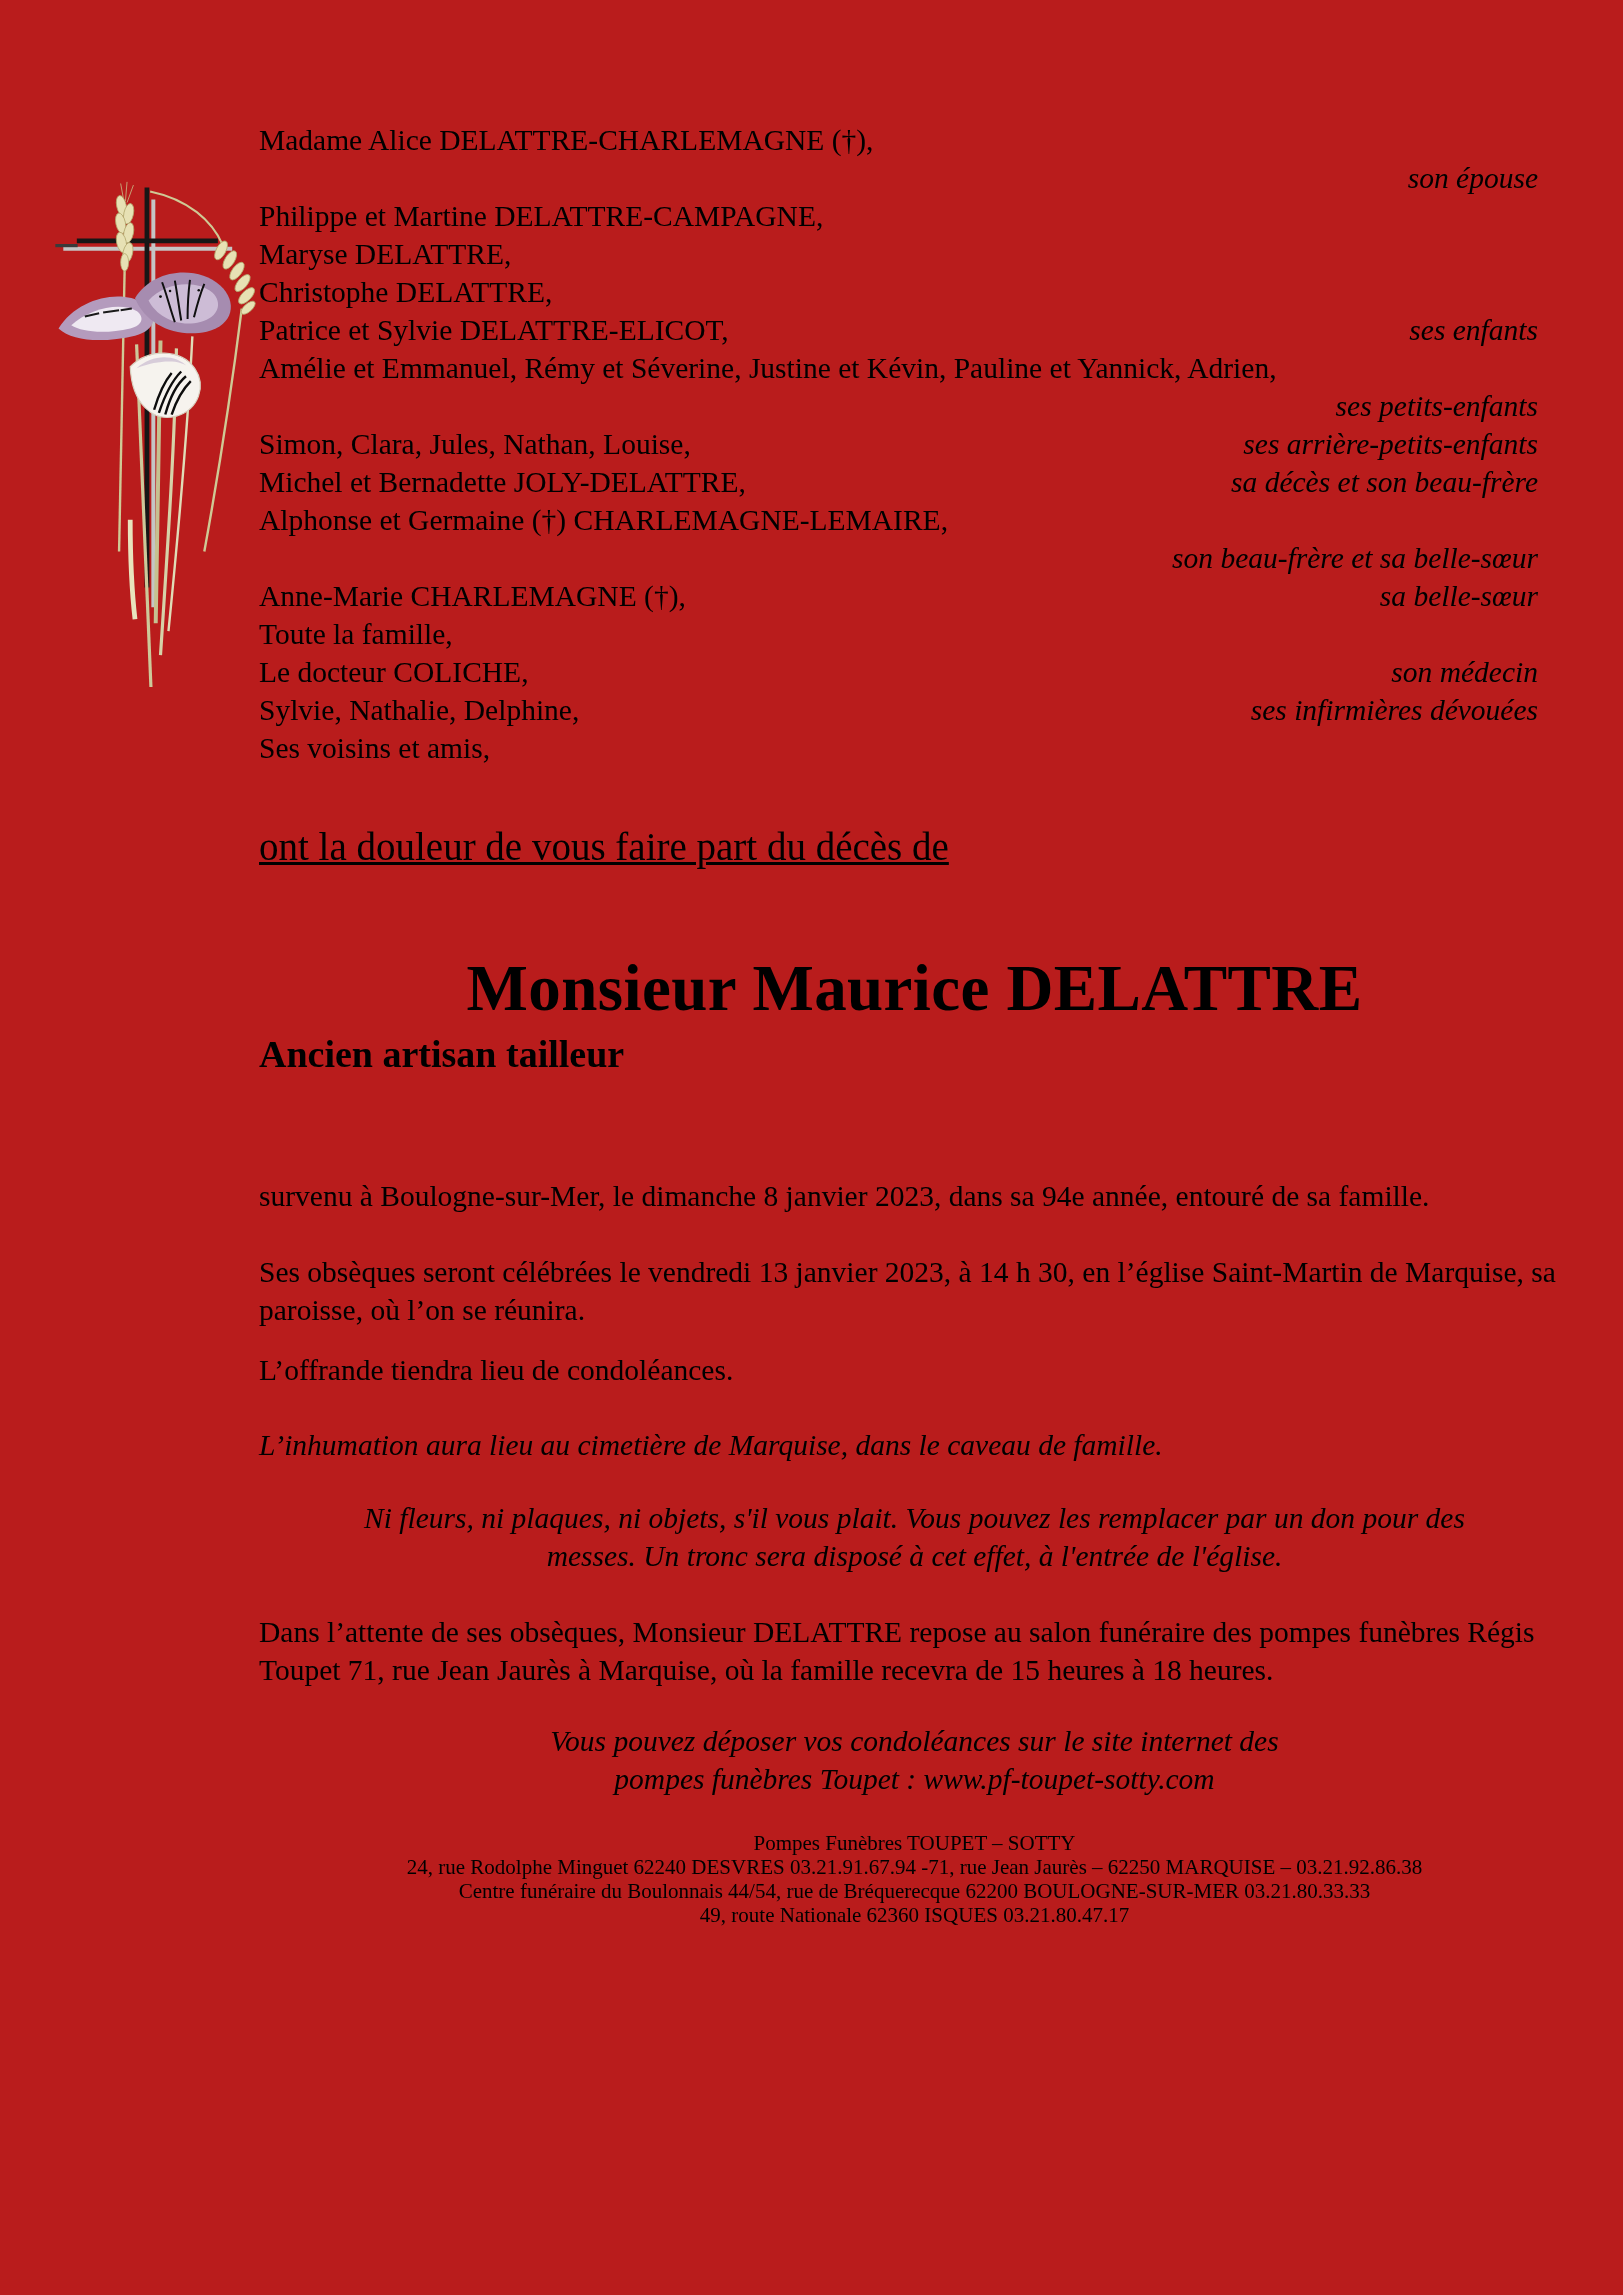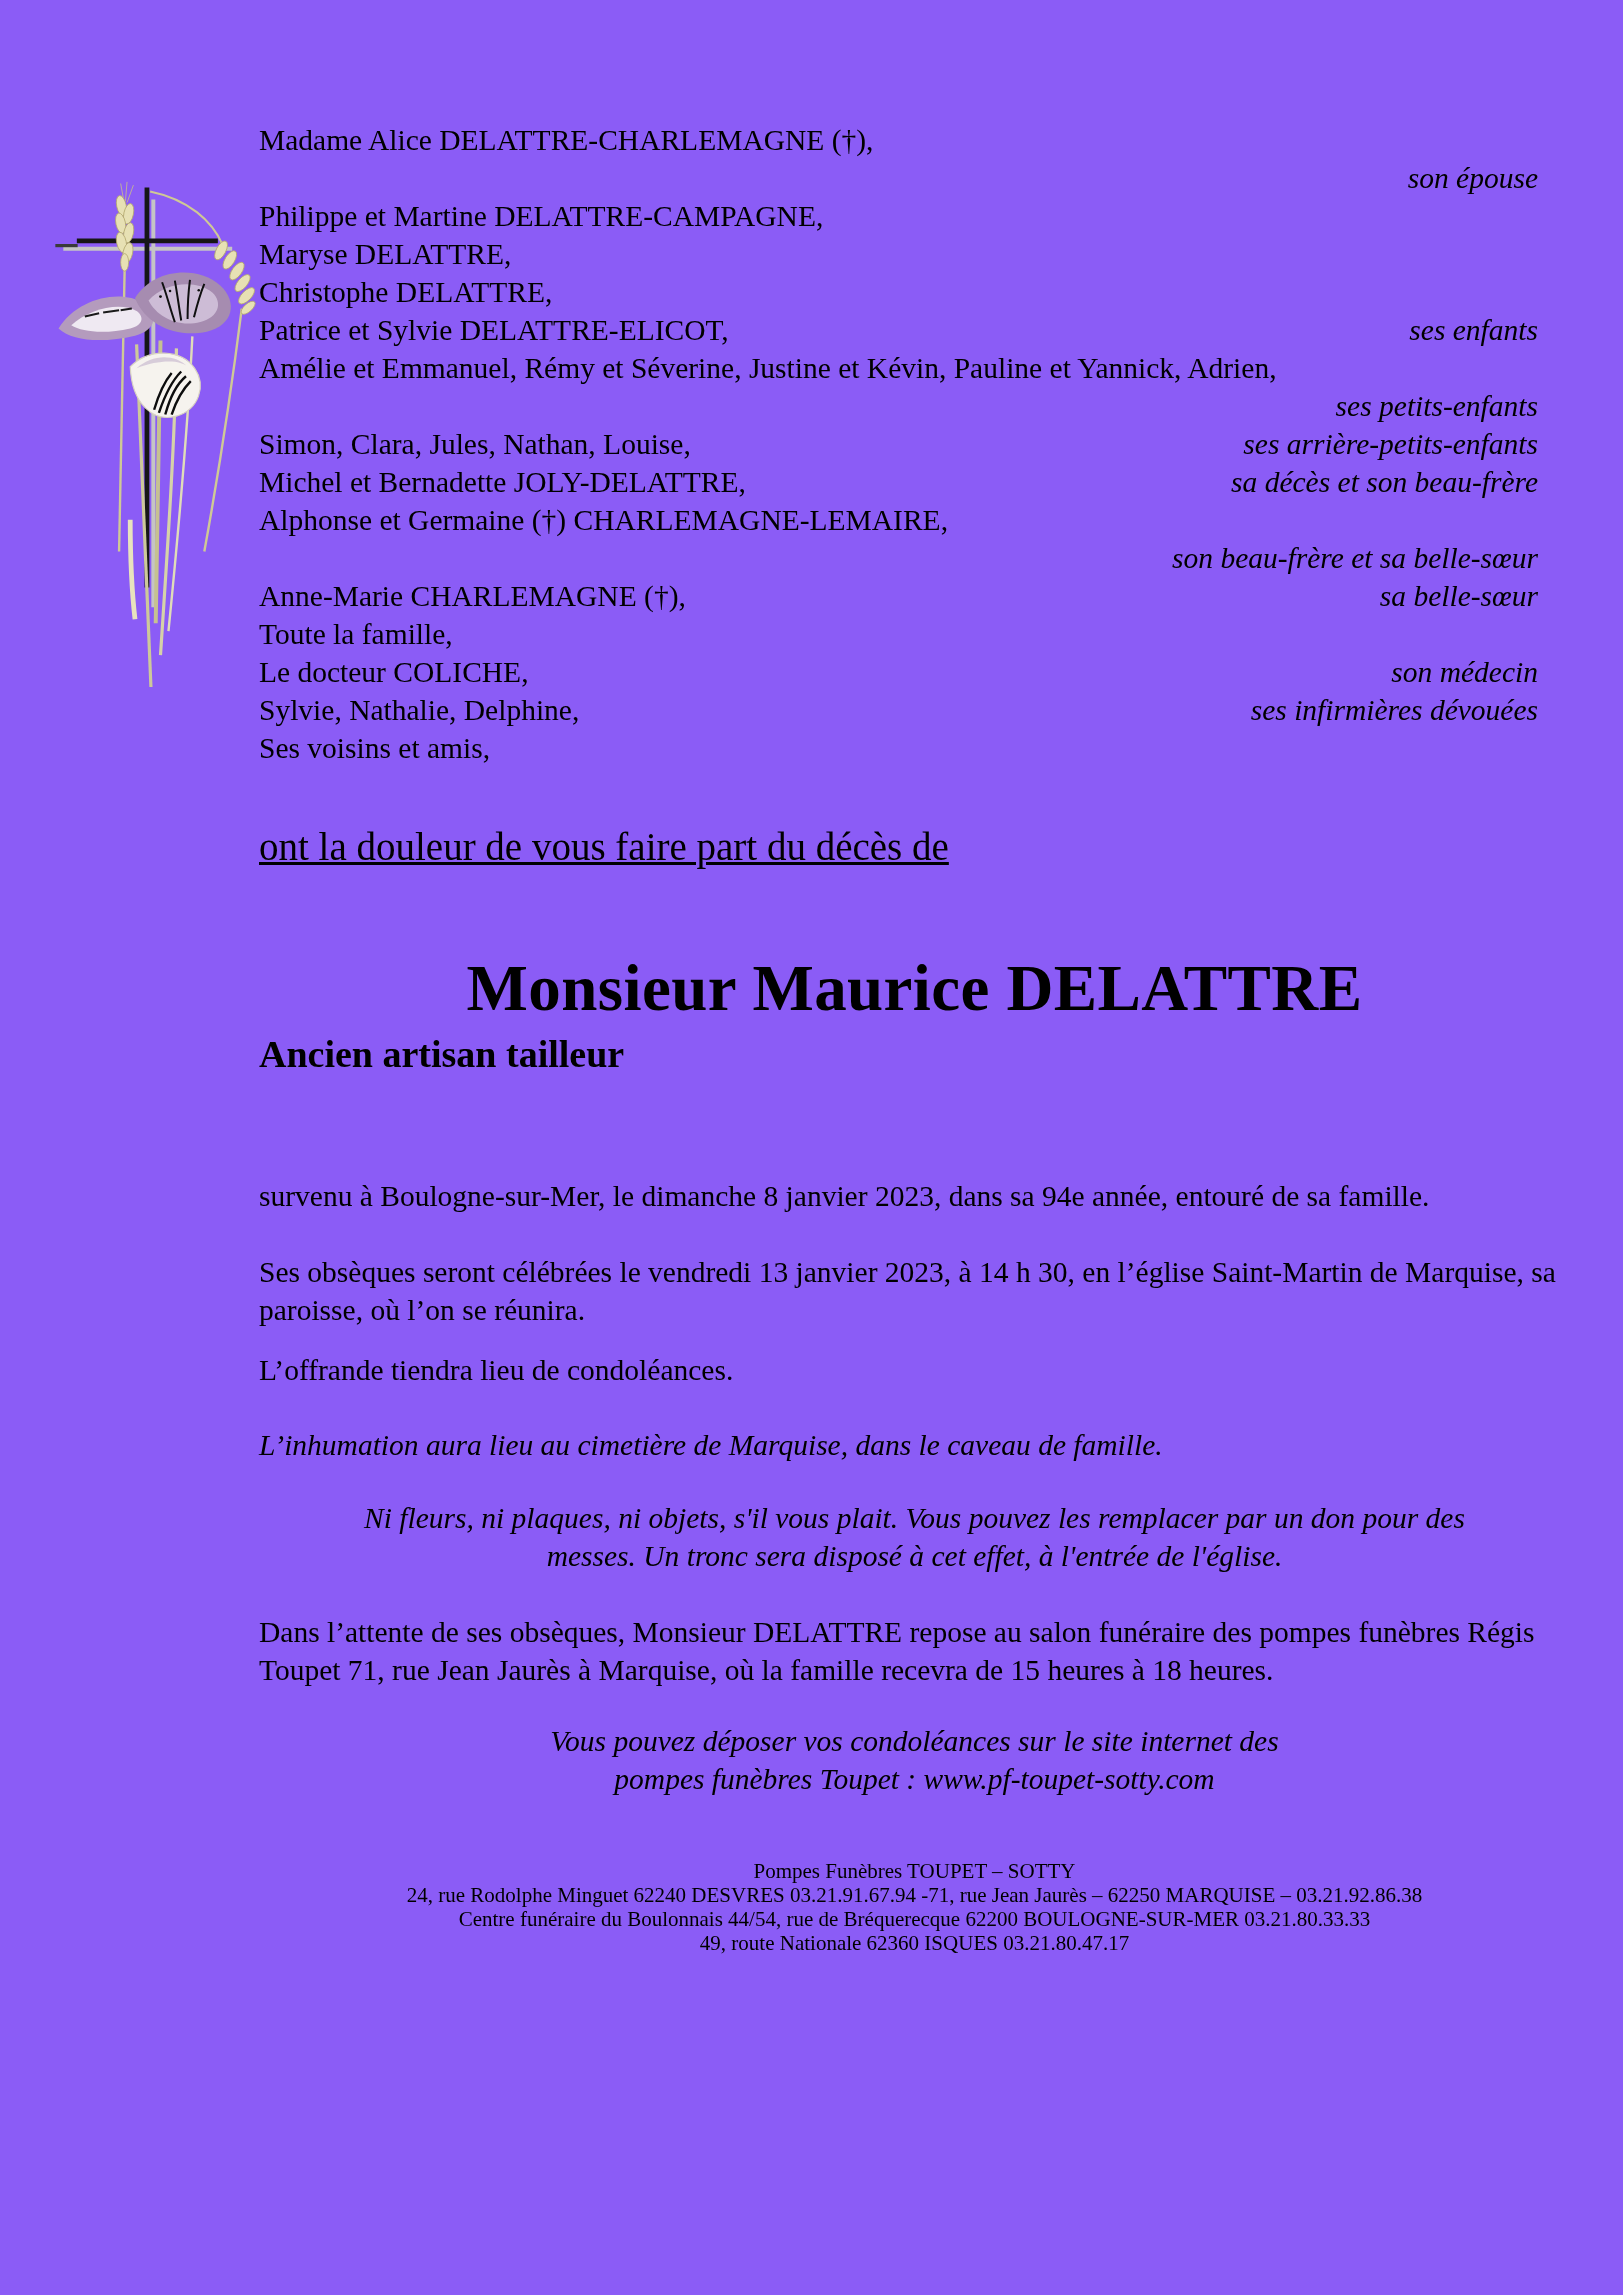--- a/index.html
+++ b/index.html
@@ -1,19 +1,19 @@
 <!DOCTYPE html>
 <html style="font-size:12.8px"><head>
 <meta charset="utf-8">
 <style>
   html,body{margin:0;padding:0;background:#888;}
   .page{
     position:relative;
     width:1624px;height:2295px;
-    background:#8b5cf6;
+    background:#b91c1c;
     color:#000;
     font-family:"Liberation Serif","DejaVu Serif",serif;
     overflow:hidden;
     margin:0 auto;
   }
   .artwork{position:absolute;left:41px;top:177px;width:239px;height:526px;}
   .content{position:absolute;left:259px;top:121px;width:1311px;}
   .family-row{
     display:flex;justify-content:space-between;align-items:baseline;
     height:38px;line-height:38px;font-size:29.5px;white-space:nowrap;
@@ -27,21 +27,21 @@
   }
   .subtitle{margin-top:4.8px;font-size:38px;line-height:45px;font-weight:bold;}
   .para{margin:0;font-size:29.5px;line-height:38px;}
   .p-death{margin-top:100px;}
   .p-funeral{margin-top:38px;}
   .p-offering{margin-top:22px;}
   .p-burial{margin-top:37px;font-style:italic;}
   .note{margin-top:35px;font-size:29.5px;line-height:38px;font-style:italic;text-align:center;}
   .p-repose{margin-top:38px;}
   .cond{margin-top:33px;text-align:center;}
-  .footer{margin-top:61px;text-align:center;font-size:21px;line-height:24px;}
+  .footer{margin-top:33px;text-align:center;font-size:21px;line-height:24px;}
 </style>
 </head>
 <body>
 
 <div class="page">
 
   <svg class="artwork" viewBox="0 0 300 660" xmlns="http://www.w3.org/2000/svg">
 
     <g>
       <line x1="141" y1="28" x2="141" y2="540" stroke="#c5c5c5" stroke-width="5"></line>

